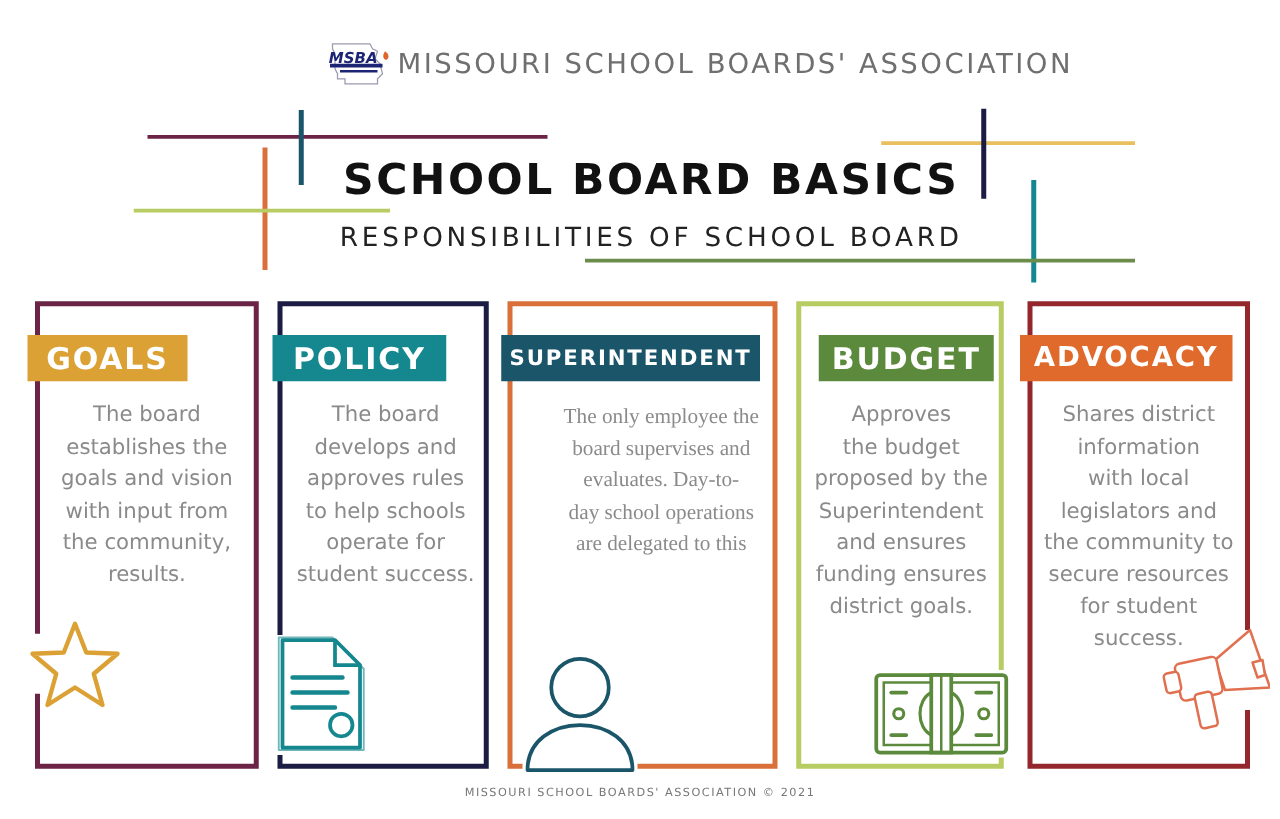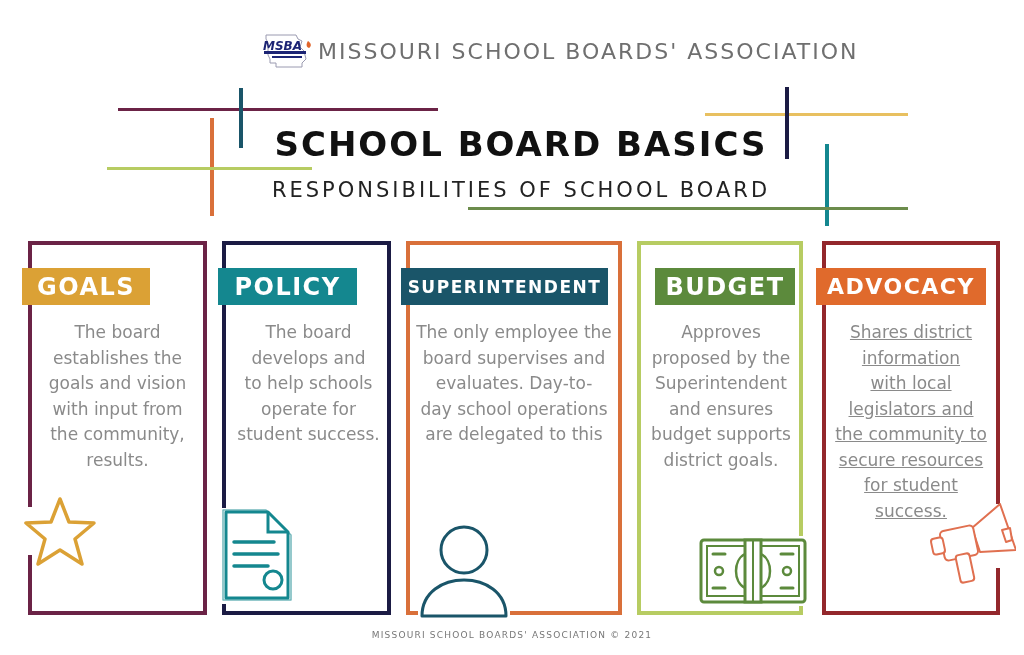--- a/index.html
+++ b/index.html
@@ -97,60 +97,62 @@
   <svg width="80" height="74" viewBox="0 0 80 74" style="position:absolute;left:0;top:0;">
     <path d="M40 4 L49 27 L74 28 L55 44 L62 69 L40 55 L18 69 L25 44 L6 28 L31 27 Z" fill="none" stroke="#dba135" stroke-width="3.5" stroke-linejoin="round"></path>
   </svg>
 </div>
 
 <div class="card" style="left:222px;width:169px;border-color:#1b1b44;"></div>
 <div class="card-label" style="left:218px;width:139px;background:#14878f;font-size:24px;">POLICY</div>
 <div class="card-text" style="left:232px;width:153px;">
   <div>The board</div>
   <div>develops and</div>
+  <div>approves rules</div>
   <div>to help schools</div>
   <div>operate for</div>
   <div>student success.</div>
 </div>
 <div class="icon-wrap" style="left:218px;top:508px;width:76px;height:96px;">
   <svg width="76" height="96" viewBox="0 0 76 96">
     <path d="M8 4 L50 4 L70 24 L70 90 L8 90 Z" fill="#fff" stroke="#14878f" stroke-width="3" stroke-linejoin="round"></path>
     <path d="M5 2 L48 2 L73 27 L73 92 L5 92 Z" fill="none" stroke="#14878f" stroke-width="1.5" stroke-linejoin="round" opacity="0.6"></path>
     <path d="M50 4 L50 24 L70 24" fill="none" stroke="#14878f" stroke-width="3"></path>
     <line x1="16" y1="34" x2="56" y2="34" stroke="#14878f" stroke-width="3.5" stroke-linecap="round"></line>
     <line x1="16" y1="46" x2="60" y2="46" stroke="#14878f" stroke-width="3.5" stroke-linecap="round"></line>
     <line x1="16" y1="58" x2="50" y2="58" stroke="#14878f" stroke-width="3.5" stroke-linecap="round"></line>
     <circle cx="55" cy="72" r="9" fill="none" stroke="#14878f" stroke-width="3"></circle>
   </svg>
 </div>
 
 <div class="card" style="left:406px;width:216px;border-color:#d9703a;"></div>
 <div class="card-label" style="left:401px;width:207px;background:#1a5569;font-size:17px;">SUPERINTENDENT</div>
-<div class="card-text" style="left:412px;width:204px;">
+<div class="card-text" style="left:427px;width:204px;font-family:Liberation Serif, serif;">
   <div>The only employee the</div>
   <div>board supervises and</div>
   <div>evaluates. Day-to-</div>
   <div>day school operations</div>
   <div>are delegated to this</div>
 </div>
 <div class="icon-wrap" style="left:418px;top:524px;width:92px;height:94px;">
   <svg width="92" height="94" viewBox="0 0 92 94">
     <circle cx="46" cy="26" r="23" fill="none" stroke="#1a5569" stroke-width="3"></circle>
     <path d="M4 92 C4 44 88 44 88 92 Z" fill="none" stroke="#1a5569" stroke-width="3" stroke-linejoin="round"></path>
   </svg>
 </div>
 
 <div class="card" style="left:637px;width:166px;border-color:#b7cc62;"></div>
 <div class="card-label" style="left:632px;width:140px;background:#5c8a3c;font-size:24px;margin-left:23px;">BUDGET</div>
 <div class="card-text" style="left:645px;width:152px;">
   <div>Approves</div>
+  <div>the budget</div>
   <div>proposed by the</div>
   <div>Superintendent</div>
   <div>and ensures</div>
-  <div>budget supports</div>
+  <div>funding ensures</div>
   <div>district goals.</div>
 </div>
 <div class="icon-wrap" style="left:697px;top:536px;width:112px;height:70px;">
   <svg width="112" height="70" viewBox="0 0 112 70">
     <rect x="4" y="4" width="104" height="62" rx="3" fill="#fff" stroke="#5c8a3c" stroke-width="3"></rect>
     <rect x="10" y="10" width="92" height="50" fill="none" stroke="#5c8a3c" stroke-width="2"></rect>
     <rect x="48" y="4" width="16" height="62" fill="#fff" stroke="#5c8a3c" stroke-width="3"></rect>
     <line x1="56" y1="4" x2="56" y2="66" stroke="#5c8a3c" stroke-width="2"></line>
     <path d="M48 18 C36 24 36 46 48 52" fill="none" stroke="#5c8a3c" stroke-width="2.5"></path>
     <path d="M64 18 C76 24 76 46 64 52" fill="none" stroke="#5c8a3c" stroke-width="2.5"></path>
@@ -158,21 +160,21 @@
     <line x1="16" y1="52" x2="28" y2="52" stroke="#5c8a3c" stroke-width="3" stroke-linecap="round"></line>
     <line x1="84" y1="18" x2="96" y2="18" stroke="#5c8a3c" stroke-width="3" stroke-linecap="round"></line>
     <line x1="84" y1="52" x2="96" y2="52" stroke="#5c8a3c" stroke-width="3" stroke-linecap="round"></line>
     <circle cx="22" cy="35" r="4" fill="none" stroke="#5c8a3c" stroke-width="2.5"></circle>
     <circle cx="90" cy="35" r="4" fill="none" stroke="#5c8a3c" stroke-width="2.5"></circle>
   </svg>
 </div>
 
 <div class="card" style="left:822px;width:178px;border-color:#93272c;"></div>
 <div class="card-label" style="left:816px;width:170px;background:#e06a2c;font-size:22px;">ADVOCACY</div>
-<div class="card-text" style="left:830px;width:162px;text-decoration:underline;">
+<div class="card-text" style="left:830px;width:162px;">
   <div>Shares district</div>
   <div>information</div>
   <div>with local</div>
   <div>legislators and</div>
   <div>the community to</div>
   <div>secure resources</div>
   <div>for student</div>
   <div>success.</div>
 </div>
 <div class="icon-wrap" style="left:928px;top:498px;width:88px;height:90px;background:transparent;">

